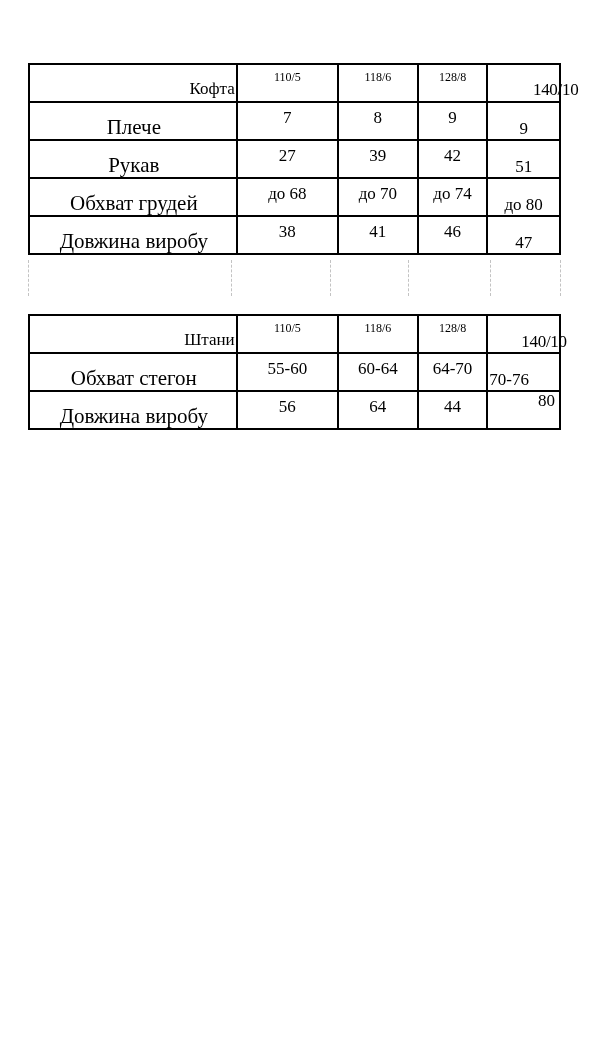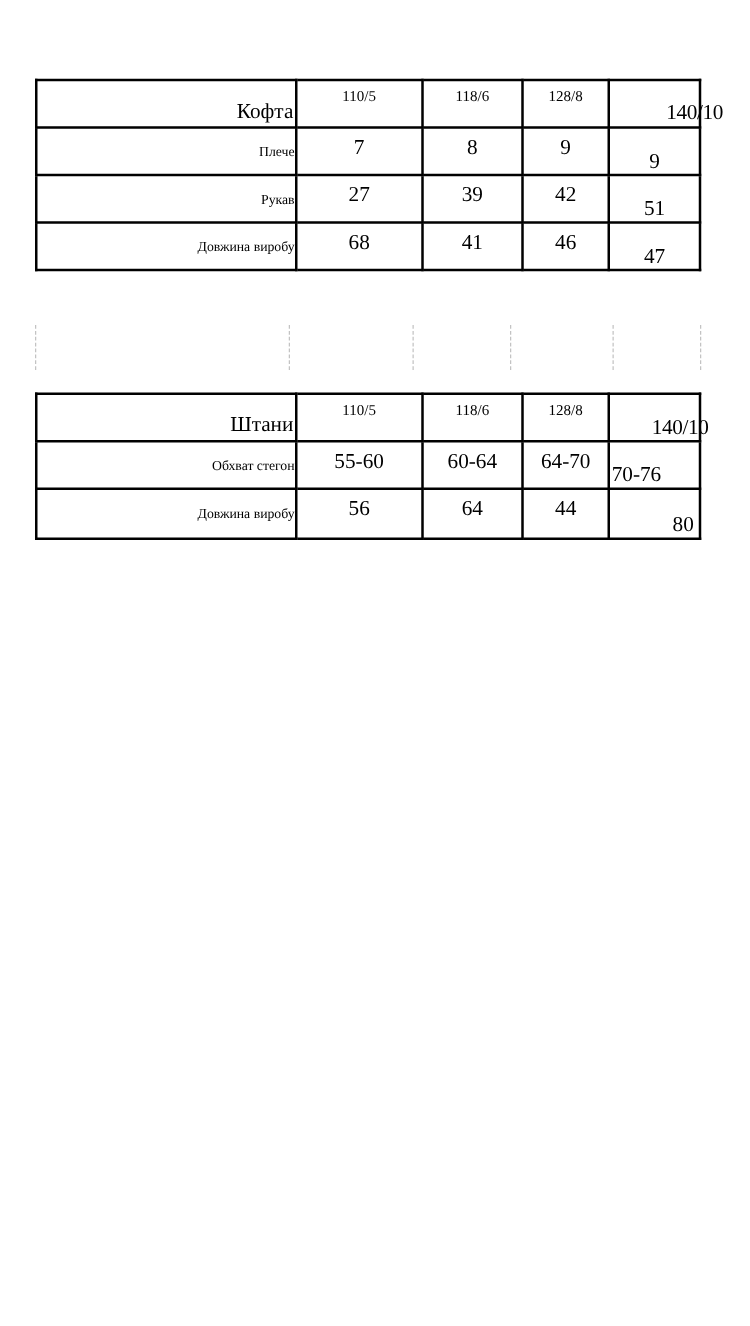--- a/index.html
+++ b/index.html
@@ -74,42 +74,41 @@
   .hdr-size-last {
     text-align: center;
     padding-top: 16px;
     font-size: 17px;
     letter-spacing: -0.3px;
     margin-left: 32px;
   }
 
   
   .lbl {
-    text-align: right;
+    text-align: center;
     padding-left: 2px;
     padding-top: 13px;
-    font-size: 11px;
+    font-size: 21px;
   }
   
   .val {
     text-align: center;
     padding-top: 6px;
     font-size: 17px;
   }
   
   .val-last {
     text-align: center;
     padding-top: 17px;
     font-size: 17px;
   }
   
   .val-last-right {
     text-align: right;
     padding-right: 4px;
-    padding-top: 19px;
     font-size: 17px;
   }
   .val-last-left {
     text-align: left;
     padding-left: 1px;
     padding-top: 17px;
     font-size: 17px;
   }
 
   
@@ -182,27 +181,44 @@
           <span class="cell val">39</span>
         </td>
         <td>
           <span class="cell val">42</span>
         </td>
         <td>
           <span class="cell val-last">51</span>
         </td>
       </tr>
 
+      <tr>
+        <td class="c-label">
+          <span class="cell lbl">Обхват грудей</span>
+        </td>
+        <td>
+          <span class="cell val">до 68</span>
+        </td>
+        <td>
+          <span class="cell val">до 70</span>
+        </td>
+        <td>
+          <span class="cell val">до 74</span>
+        </td>
+        <td>
+          <span class="cell val-last">до 80</span>
+        </td>
+      </tr>
 
       <tr>
         <td class="c-label">
           <span class="cell lbl">Довжина виробу</span>
         </td>
         <td>
-          <span class="cell val">68</span>
+          <span class="cell val">38</span>
         </td>
         <td>
           <span class="cell val">41</span>
         </td>
         <td>
           <span class="cell val">46</span>
         </td>
         <td>
           <span class="cell val-last">47</span>
         </td>

